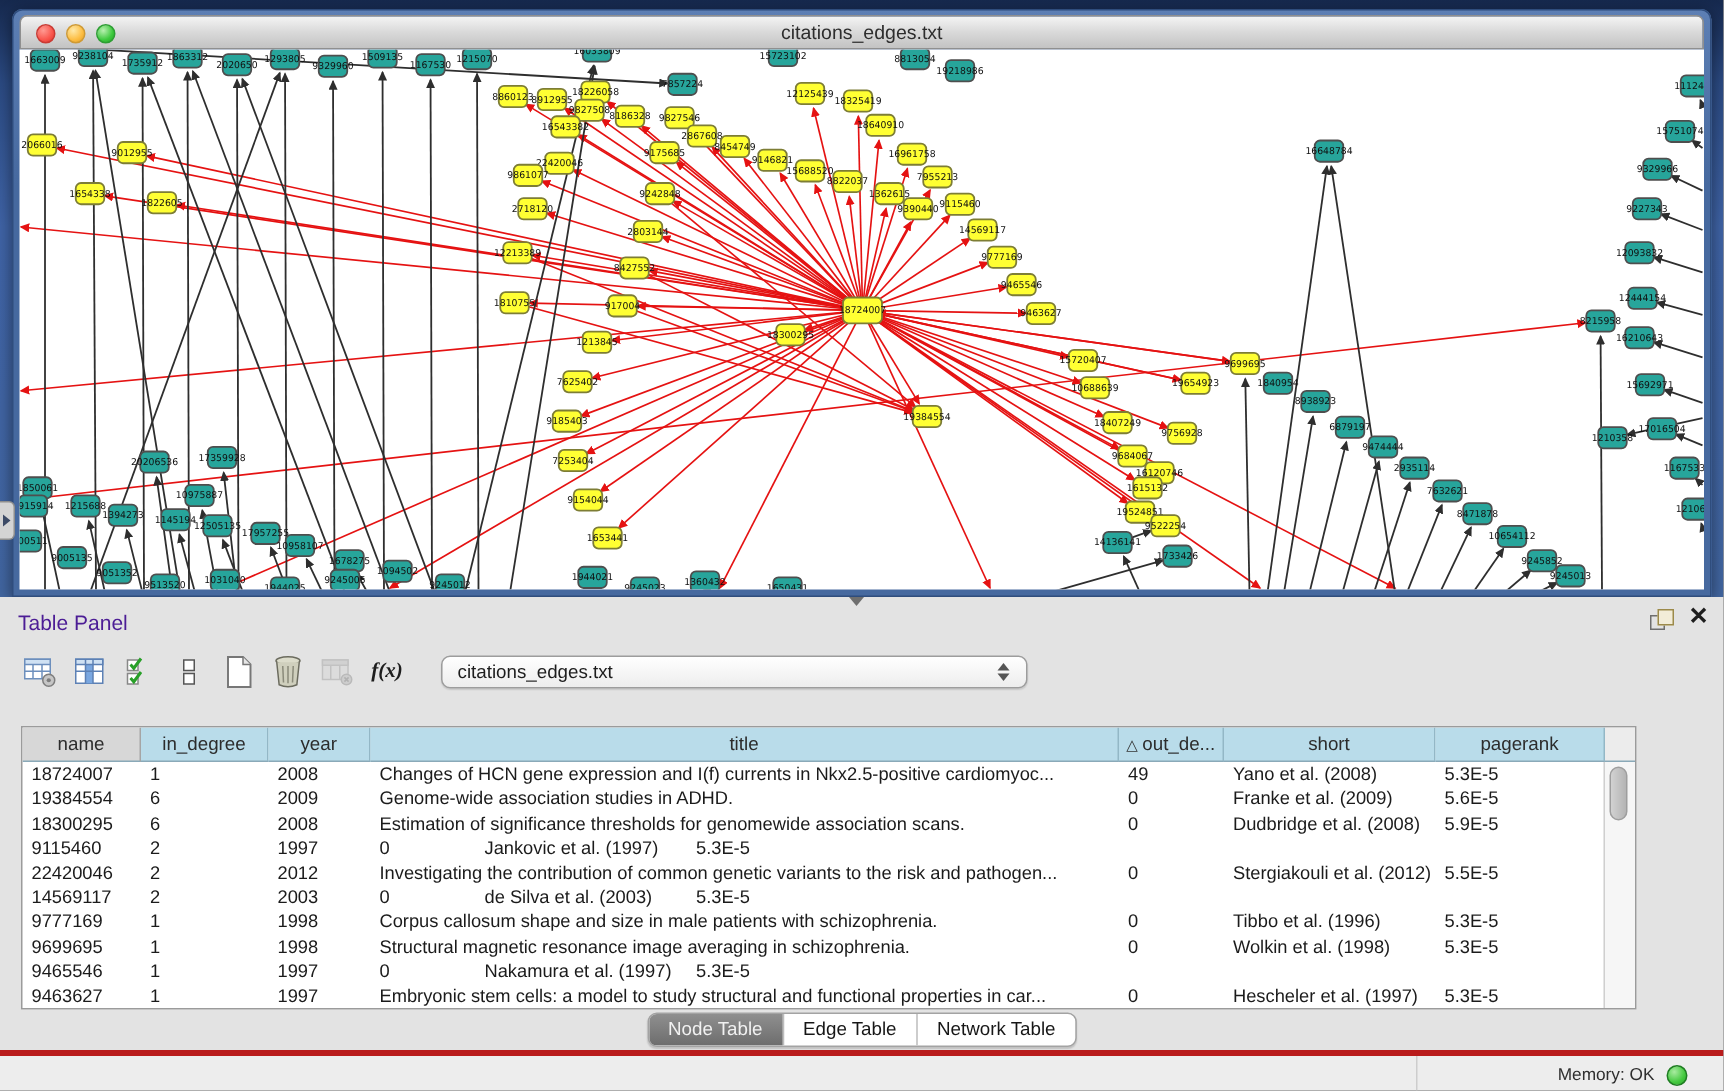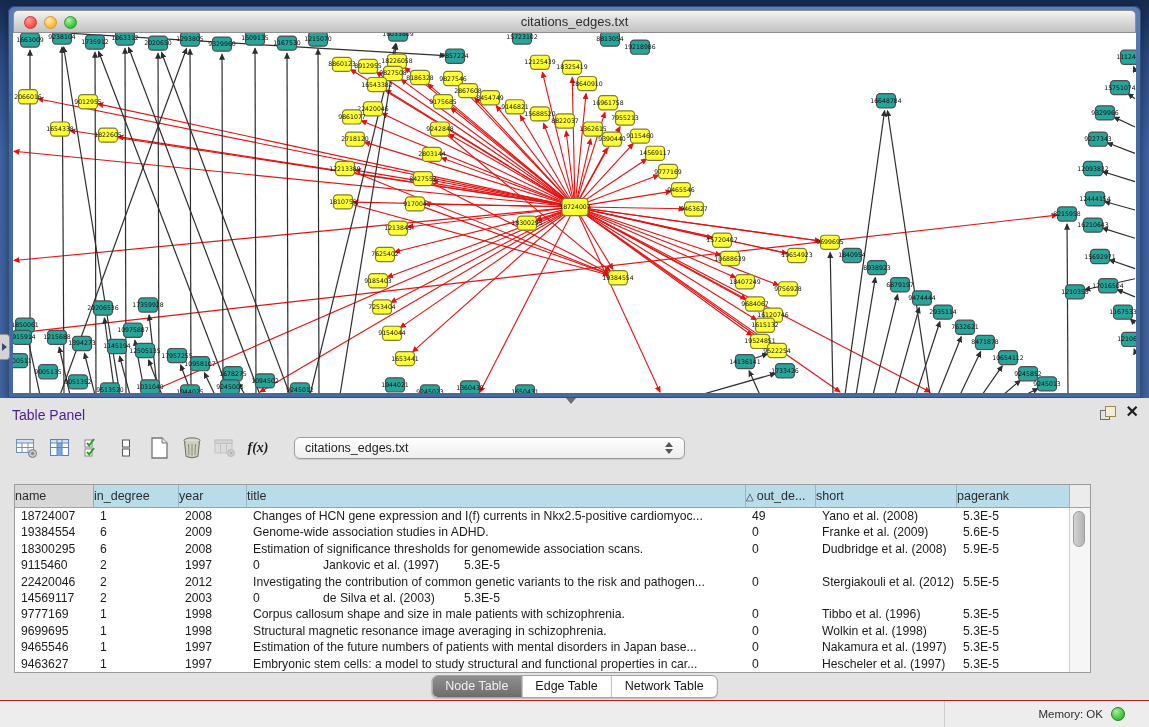--- a/index.html
+++ b/index.html
@@ -47,42 +47,42 @@
          background:linear-gradient(#ffffff,#ededed);box-shadow:0 1px 1px rgba(0,0,0,.12);
          display:flex;align-items:center;cursor:pointer;box-sizing:border-box;}
   .combo-label{flex:1;padding-left:10px;font-size:12.5px;color:#1d1d1d;}
   .combo-arrows{width:22px;display:flex;flex-direction:column;align-items:center;gap:2px;padding-right:4px;}
   .combo-arrows .up{width:0;height:0;border-left:4px solid transparent;border-right:4px solid transparent;border-bottom:5px solid #555;}
   .combo-arrows .down{width:0;height:0;border-left:4px solid transparent;border-right:4px solid transparent;border-top:5px solid #555;}
 
   .table-wrap{position:absolute;left:14px;top:86px;width:1077px;height:189px;background:#fff;
               border:1px solid #9b9b9b;box-sizing:border-box;overflow:hidden;}
   .thead{display:flex;height:23px;}
-  .th{box-sizing:border-box;height:23px;line-height:22px;font-size:12.5px;color:#2c2c2c;
+  .th{box-sizing:border-box;height:23px;line-height:22px;font-size:12.5px;color:#2c2c2c;text-align:center;
       background:#b9dcea;border-right:1px solid #93b7c6;border-bottom:1px solid #8aa9b8;overflow:hidden;white-space:nowrap;}
   .th.name-col{background:#d7d7d7;border-right:1px solid #a5a5a5;}
   .th .sort{font-size:10px;margin-right:3px;color:#333;}
   .th-filler{flex:1;background:#ececec;border-bottom:1px solid #8aa9b8;}
   .tbody{position:absolute;left:0;top:23px;right:20px;bottom:0;overflow:hidden;}
   .trow{display:flex;height:16.4px;line-height:16.4px;}
   .tcell{box-sizing:border-box;padding:0 0 0 6px;font-size:12.2px;color:#1b1b1b;
          overflow:hidden;white-space:nowrap;text-overflow:ellipsis;}
   .c0{width:79px;} .c1{width:85px;} .c2{width:68px;} .c3{width:499px;} .c4{width:70px;} .c5{width:141px;} .c6{width:113px;}
   .vscroll{position:absolute;right:0;top:23px;bottom:0;width:20px;background:#f6f6f6;border-left:1px solid #cfcfcf;}
   .vthumb{position:absolute;left:3px;top:3px;width:12px;height:36px;border-radius:6px;
           background:linear-gradient(90deg,#d2d2d2,#b4b4b4);border:1px solid #9e9e9e;box-sizing:border-box;}
 
   .tabs{position:absolute;left:50%;top:277px;transform:translateX(-50%);display:flex;height:21px;
         border:1px solid #a3a3a3;border-radius:6px;overflow:hidden;background:#fff;
         box-shadow:0 1px 1px rgba(0,0,0,.15);}
   .tab{padding:0 13px;line-height:21px;font-size:12.5px;color:#161616;cursor:pointer;border-left:1px solid #bdbdbd;}
   .tab:first-child{border-left:none;}
   .tab.selected{background:linear-gradient(#8f8f8f,#6d6d6d);color:#f1f1f1;}
 
-  .status-bar{position:absolute;left:0;bottom:0;width:1149px;height:27px;background:#ededed;border-top:1px solid #b91c1c;box-sizing:border-box;}
+  .status-bar{position:absolute;left:0;bottom:0;width:1149px;height:27px;background:#ededed;border-top:4px solid #b91c1c;box-sizing:border-box;}
   .status-div{position:absolute;right:204px;top:0;bottom:0;width:1px;background:#cdcdcd;}
   .mem-label{position:absolute;right:46px;top:7px;font-size:11.5px;color:#2f2f2f;}
   .mem-dot{position:absolute;right:24px;top:6px;width:14px;height:14px;border-radius:50%;
            background:radial-gradient(circle at 35% 30%,#a8eba0,#44c93f 60%,#2aa32c);border:1px solid #1f7d22;box-sizing:border-box;}
 
   .icon-svg{display:block;}
 </style>
 </head>
 <body>
 
@@ -663,21 +663,20 @@
             <div class="tcell c2">1998</div>
             <div class="tcell c3">Structural magnetic resonance image averaging in schizophrenia.</div>
             <div class="tcell c4">0</div>
             <div class="tcell c5">Wolkin et al. (1998)</div>
             <div class="tcell c6">5.3E-5</div>
           </div>
           <div class="trow">
             <div class="tcell c0">9465546</div>
             <div class="tcell c1">1</div>
             <div class="tcell c2">1997</div>
-            <div class="tcell c3">Estimation of the future numbers of patients with mental disorders in Japan base...</div>
             <div class="tcell c4">0</div>
             <div class="tcell c5">Nakamura et al. (1997)</div>
             <div class="tcell c6">5.3E-5</div>
           </div>
           <div class="trow">
             <div class="tcell c0">9463627</div>
             <div class="tcell c1">1</div>
             <div class="tcell c2">1997</div>
             <div class="tcell c3">Embryonic stem cells: a model to study structural and functional properties in car...</div>
             <div class="tcell c4">0</div>

